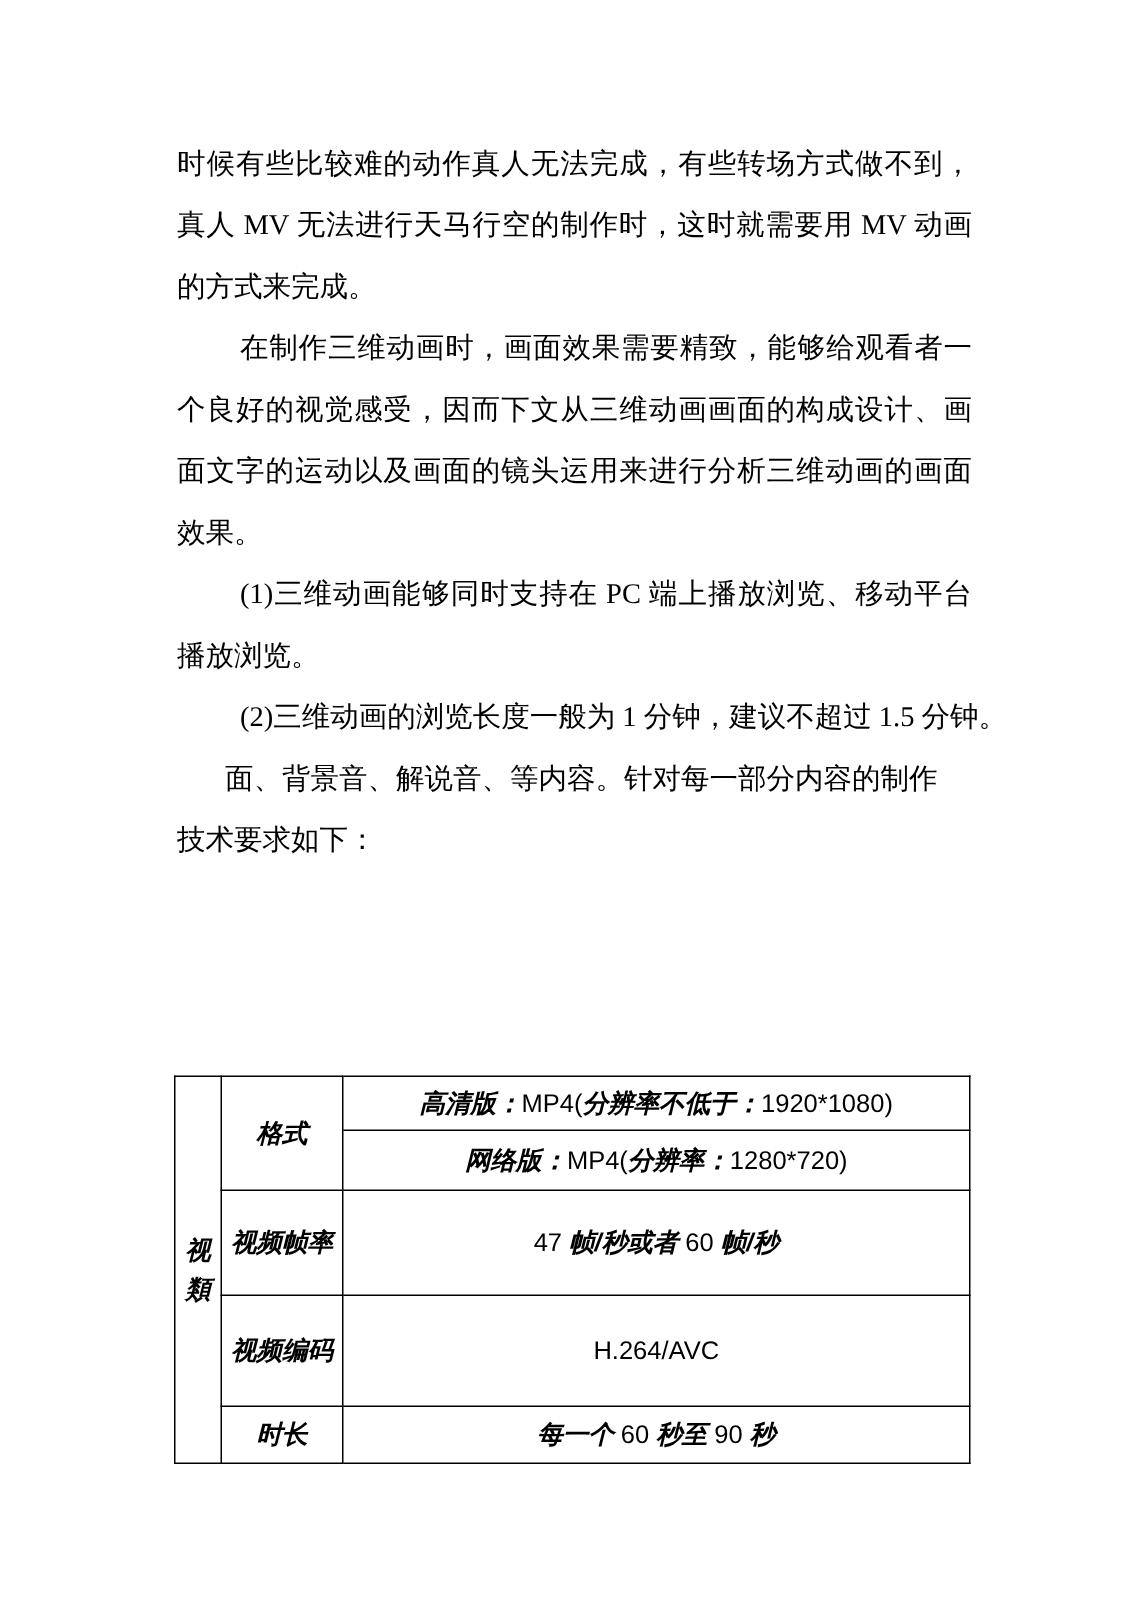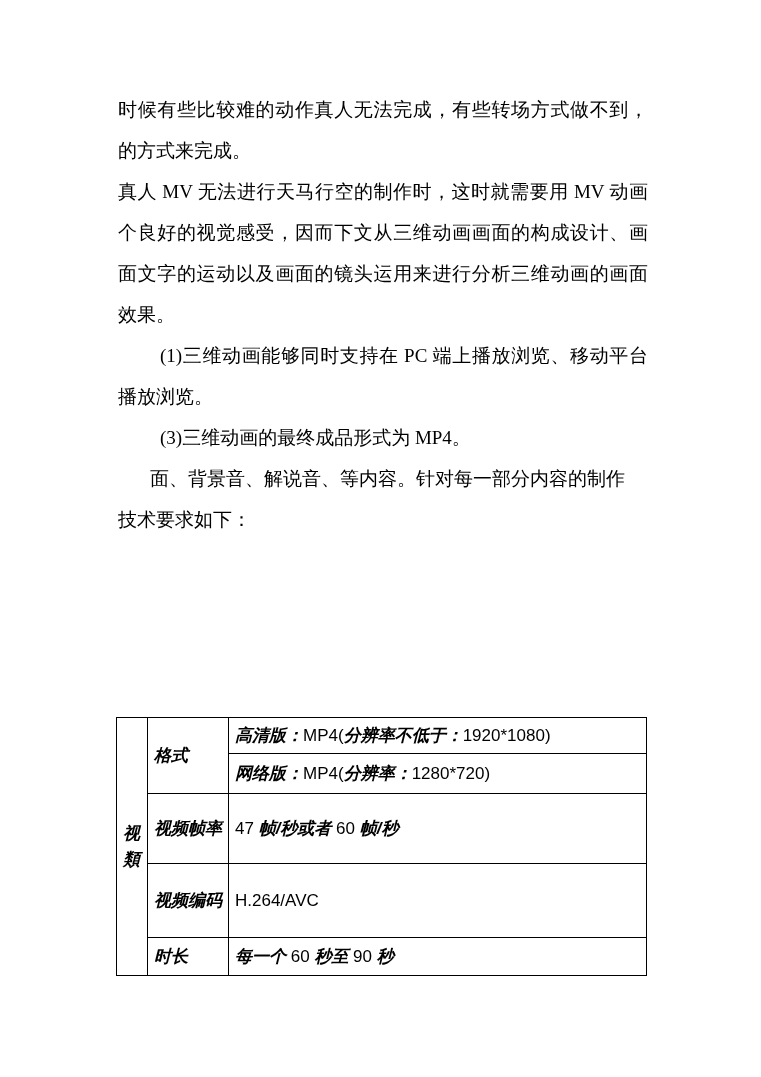--- a/index.html
+++ b/index.html
@@ -40,21 +40,21 @@
     left: 116px;
     top: 717px;
     width: 530px;
     border-collapse: collapse;
     table-layout: fixed;
     font-family: "Liberation Sans", "DejaVu Sans", sans-serif;
     font-size: 17px;
   }
   table.spec td {
     border: 1px solid #000;
-    text-align: left;
+    text-align: center;
     vertical-align: middle;
     padding: 0 6px;
     overflow: hidden;
   }
   td.cat-cell {
     vertical-align: bottom;
     border-bottom: none;
     padding: 0 2px 8px 2px;
     line-height: 26px;
     font-weight: bold;
@@ -81,28 +81,29 @@
     font-size: 14px;
   }
 </style>
 </head>
 <body>
 
 <div class="page">
 
   <div class="textblock">
     <div class="line full">时候有些比较难的动作真人无法完成，有些转场方式做不到，</div>
+    <div class="line full">真人 MV 无法进行天马行空的制作时，这时就需要用 MV 动画</div>
     <div class="line">的方式来完成。</div>
-    <div class="line full">真人 MV 无法进行天马行空的制作时，这时就需要用 MV 动画</div>
+    <div class="line indent full">在制作三维动画时，画面效果需要精致，能够给观看者一</div>
     <div class="line full">个良好的视觉感受，因而下文从三维动画画面的构成设计、画</div>
     <div class="line full">面文字的运动以及画面的镜头运用来进行分析三维动画的画面</div>
     <div class="line">效果。</div>
     <div class="line indent full">(1)三维动画能够同时支持在 PC 端上播放浏览、移动平台上</div>
     <div class="line">播放浏览。</div>
-    <div class="line indent">(3)三维动画的最终成品形式为 MP4。</div>
+    <div class="line indent">(2)三维动画的浏览长度一般为 1 分钟，建议不超过 1.5 分钟。</div>
     <div class="line indent2">面、背景音、解说音、等内容。针对每一部分内容的制作</div>
     <div class="line">技术要求如下：</div>
   </div>
 
   <table class="spec">
     <colgroup>
       <col style="width:31px">
       <col style="width:81px">
       <col style="width:418px">
     </colgroup>

